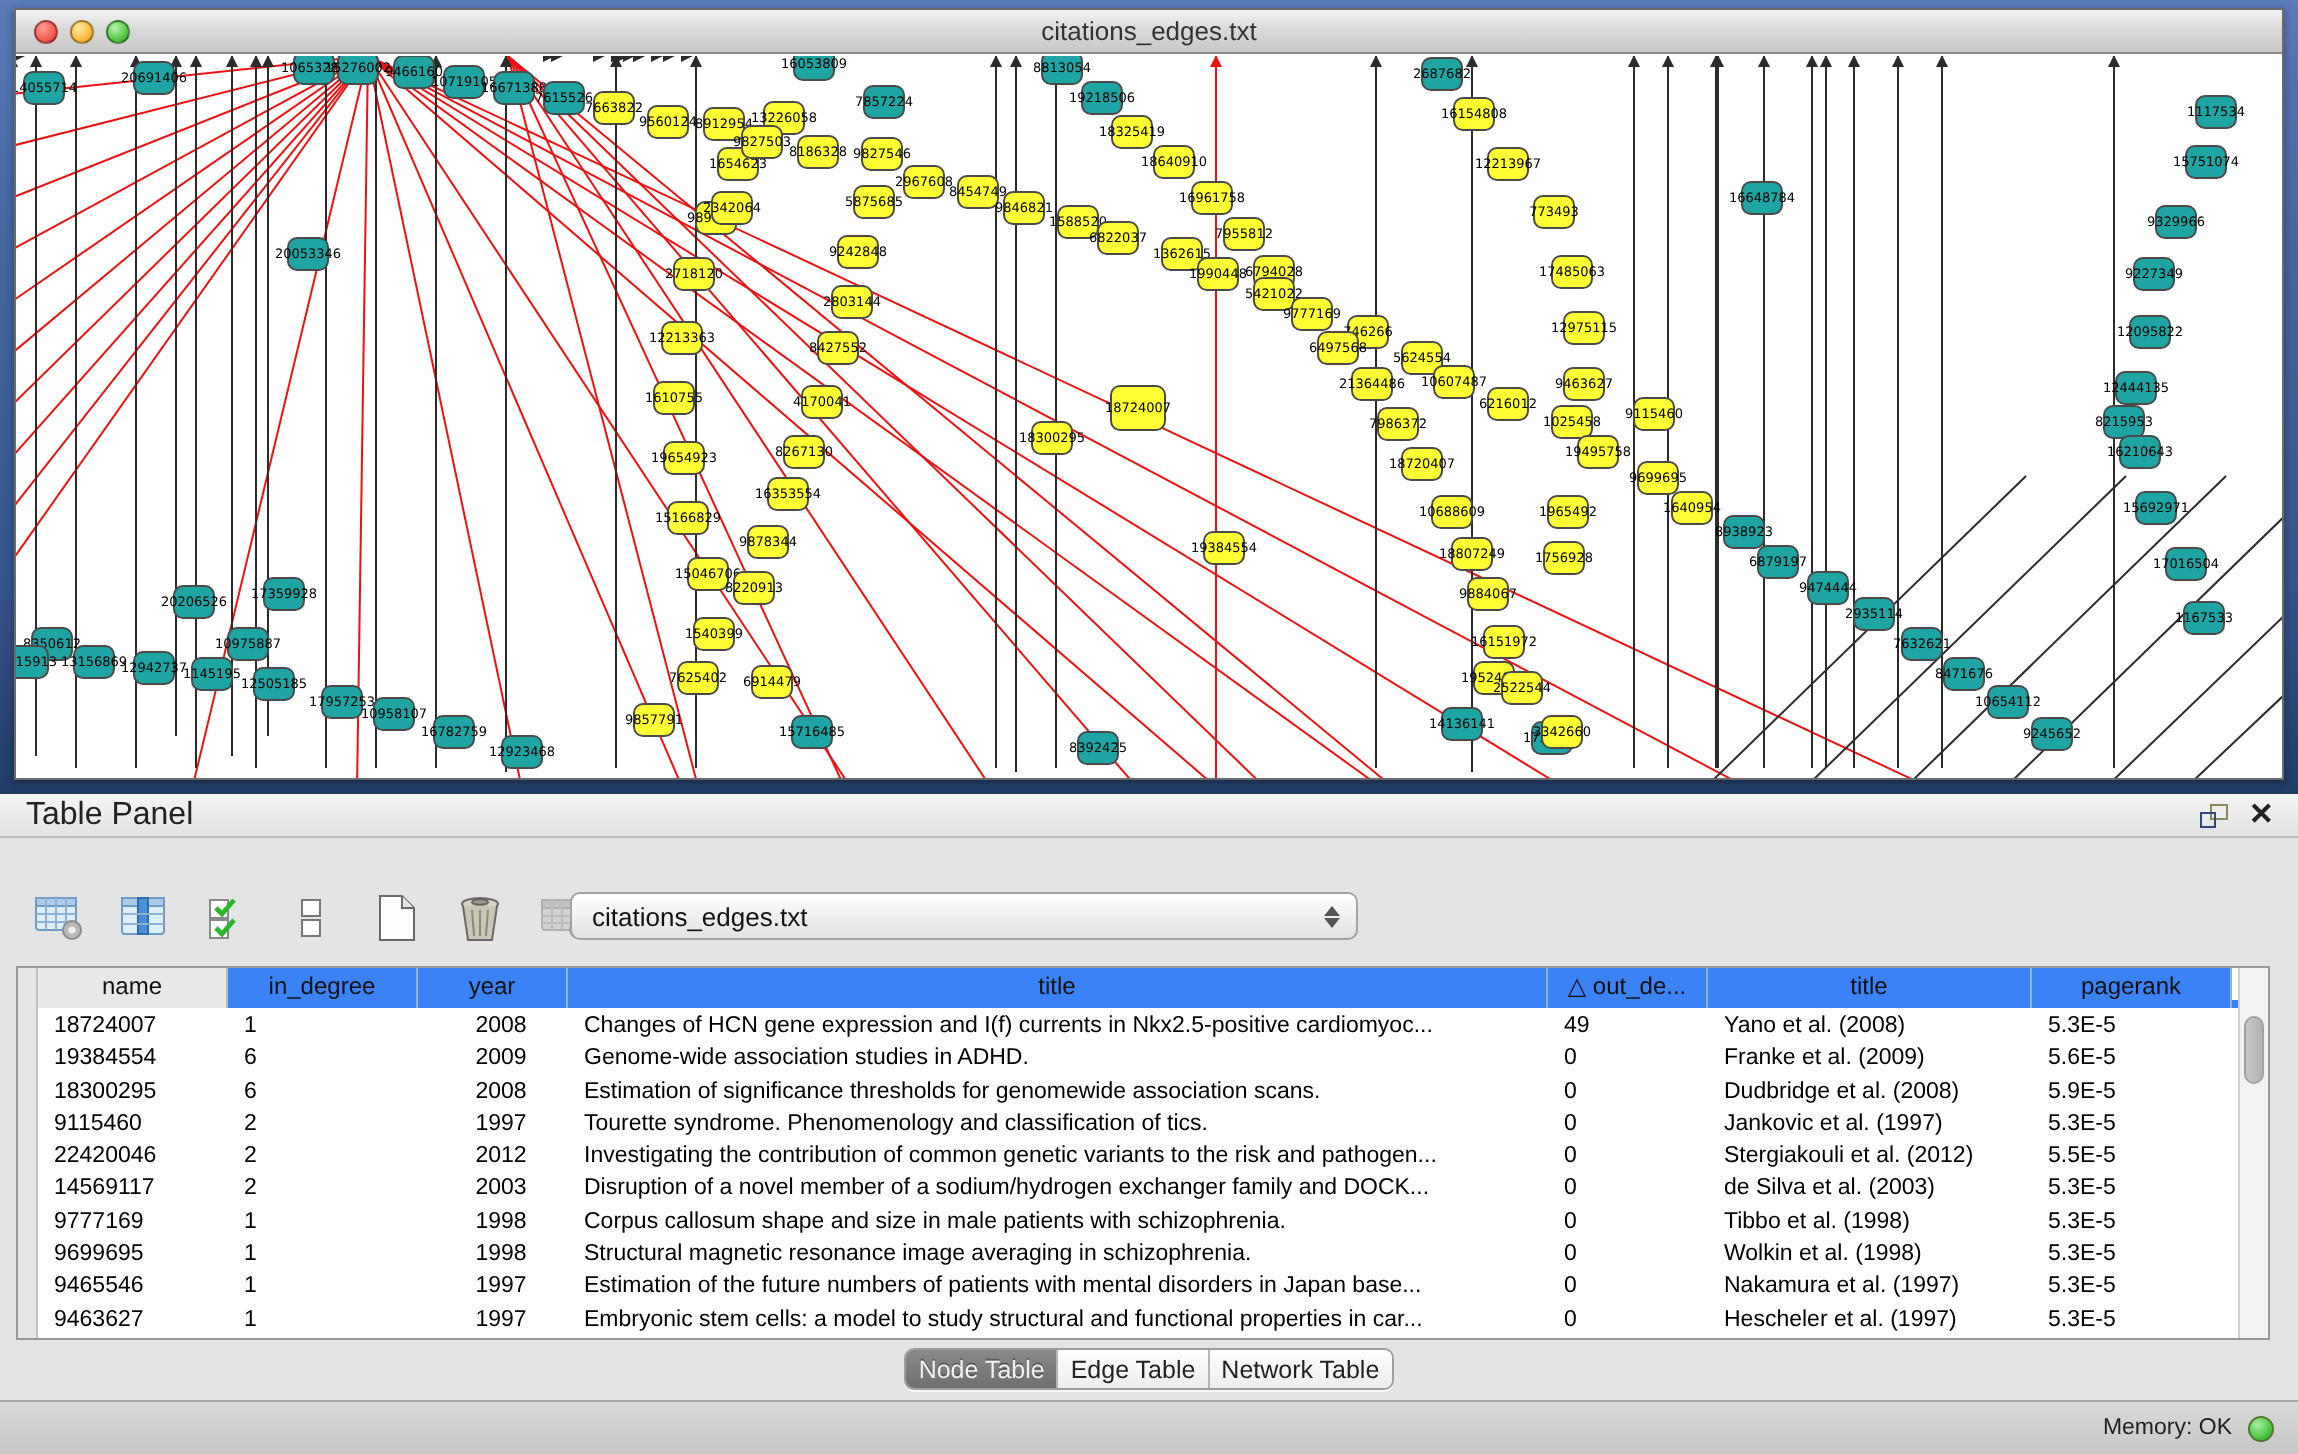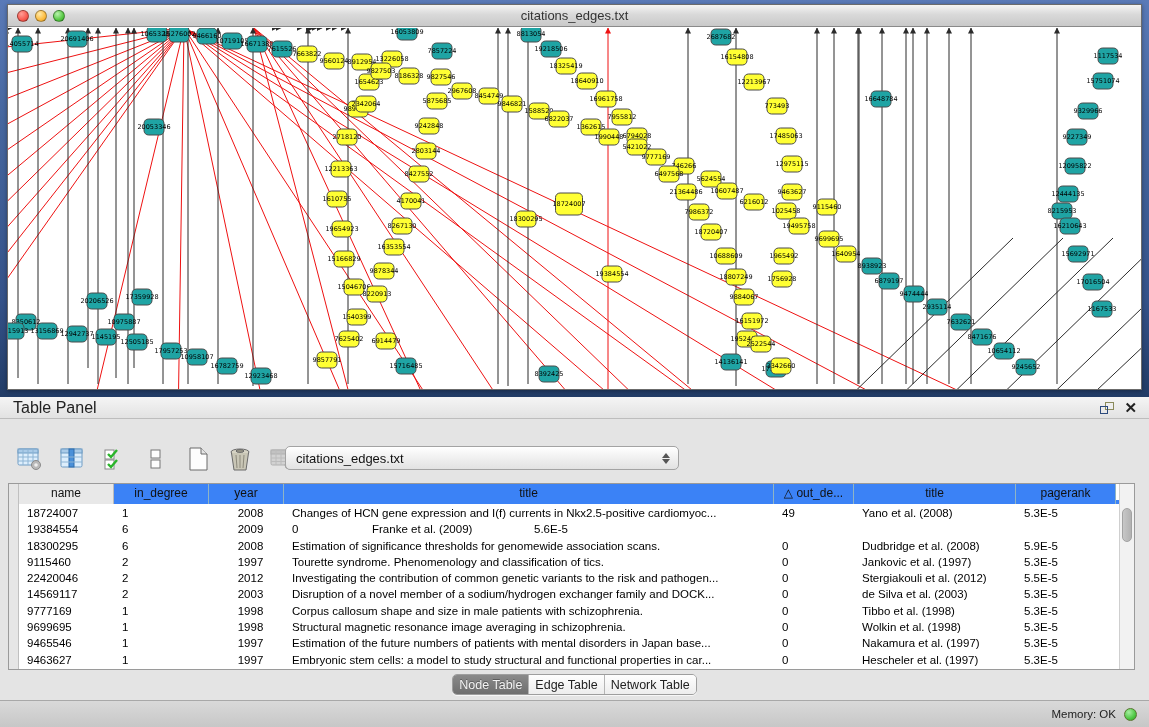--- a/index.html
+++ b/index.html
@@ -876,20 +876,21 @@
           <div class="td c2">2008</div>
           <div class="td c3">Changes of HCN gene expression and I(f) currents in Nkx2.5-positive cardiomyoc...</div>
           <div class="td c4">49</div>
           <div class="td c5">Yano et al. (2008)</div>
           <div class="td c6">5.3E-5</div>
         </div>
         <div class="tr">
           <div class="td c0">19384554</div>
           <div class="td c1">6</div>
           <div class="td c2">2009</div>
+          <div class="td c3">Genome-wide association studies in ADHD.</div>
           <div class="td c4">0</div>
           <div class="td c5">Franke et al. (2009)</div>
           <div class="td c6">5.6E-5</div>
         </div>
         <div class="tr">
           <div class="td c0">18300295</div>
           <div class="td c1">6</div>
           <div class="td c2">2008</div>
           <div class="td c3">Estimation of significance thresholds for genomewide association scans.</div>
           <div class="td c4">0</div>

